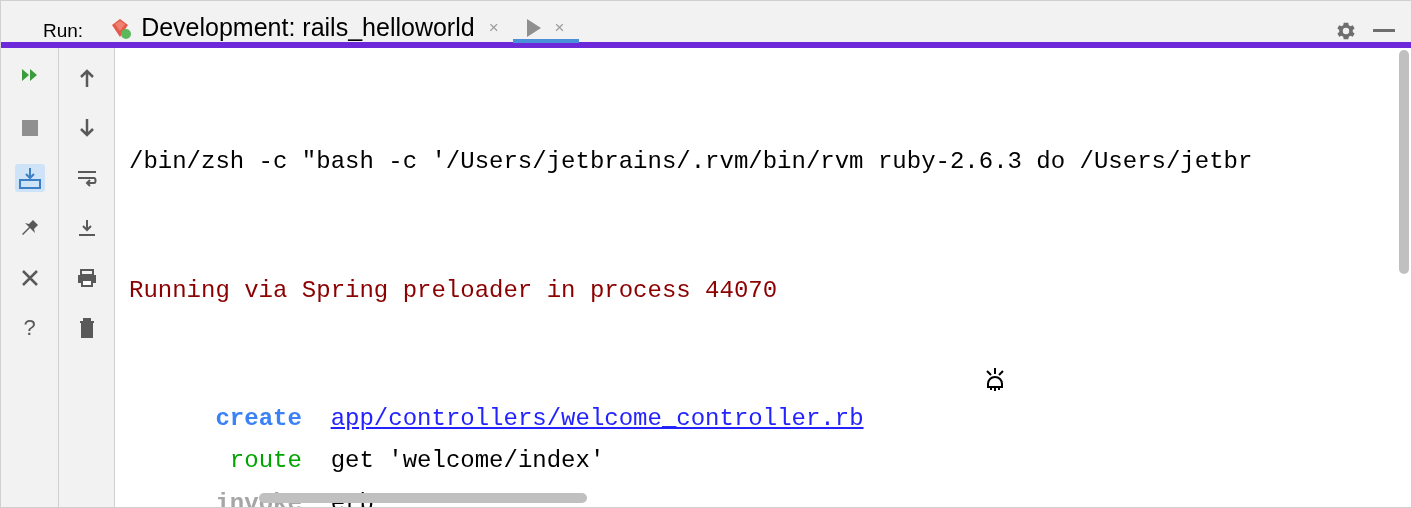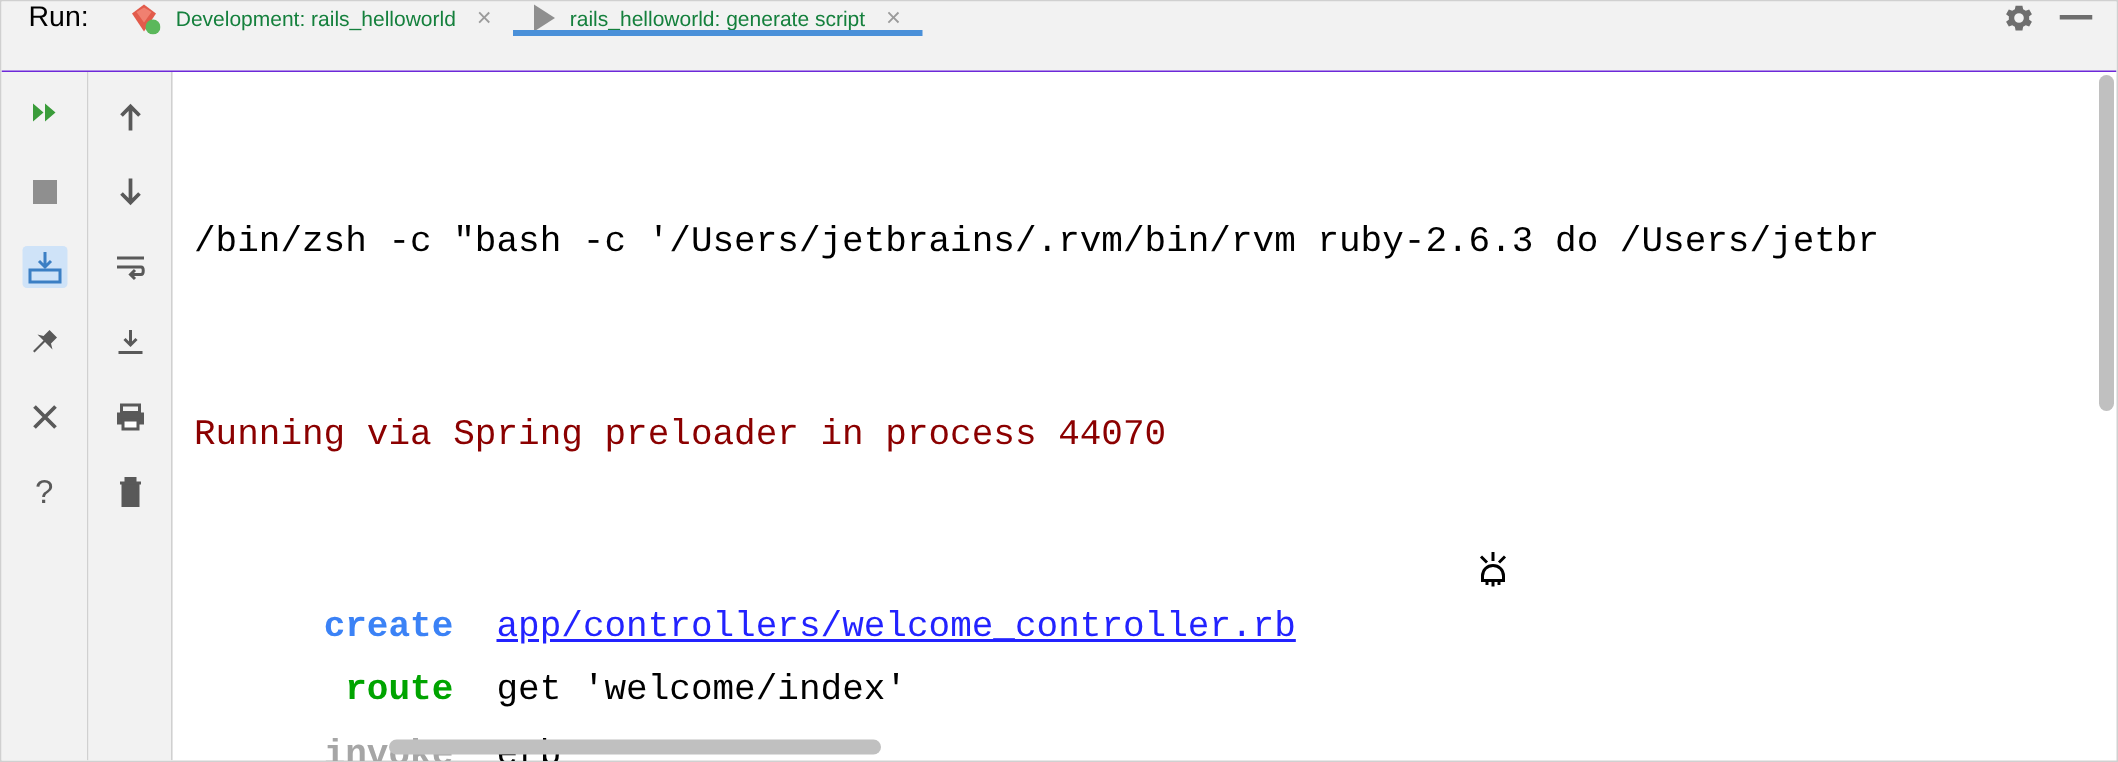--- a/index.html
+++ b/index.html
@@ -1,37 +1,37 @@
 <!DOCTYPE html>
 <html><head>
   <meta charset="utf-8">
   <style>
     * { margin: 0; padding: 0; box-sizing: border-box; }
     body { font-family: -apple-system, BlinkMacSystemFont, "Segoe UI", sans-serif; font-size: 19px; background: #fff; border: 1px solid #d0d0d0; width: 1412px; height: 508px; display: flex; flex-direction: column; overflow: hidden; }
-    .header { height: 47px; background: #f2f2f2; border-bottom: 1px solid #6d28d9; display: flex; align-items: flex-start; }
+    .header { height: 47px; background: #f2f2f2; border-bottom: 6px solid #6d28d9; display: flex; align-items: flex-end; padding-left: 24px; }
     .header-label { display: flex; align-items: center; padding: 0 12px 0 18px; font-size: 19px; color: #000; }
     .tabs { display: flex; align-items: stretch; flex: 1; }
     .tab { display: flex; align-items: center; gap: 10px; padding: 0 14px; cursor: pointer; position: relative; }
     .tab.active::after { content: ""; position: absolute; bottom: -1px; left: 0; right: 0; height: 4px; background: #4a90d9; }
     .tab-icon { display: inline-flex; align-items: center; justify-content: center; }
     .play-icon { width: 0; height: 0; border-left: 14px solid #8f8f8f; border-top: 9px solid transparent; border-bottom: 9px solid transparent; }
-    .tab-label { font-size: 14px; color: #15803d; }
+    .tab-label { font-size: 25px; color: #000000; }
     .close-x { color: #9b9b9b; font-size: 17px; font-weight: 300; margin-left: 4px; cursor: pointer; }
     .header-right { display: flex; align-items: center; gap: 16px; padding: 0 16px; }
     .gear-icon, .hide-icon { color: #6e6e6e; cursor: pointer; display: flex; align-items: center; }
     .main { flex: 1; display: flex; overflow: hidden; }
     .toolbar { width: 58px; background: #f2f2f2; border-right: 1px solid #d0d0d0; display: flex; flex-direction: column; align-items: center; padding-top: 16px; gap: 22px; }
     .toolbar.second { width: 56px; }
     .tb-btn { width: 30px; height: 28px; display: flex; align-items: center; justify-content: center; cursor: pointer; color: #595959; }
     .tb-btn.sel { background: #cfe3f8; border-radius: 3px; }
     .console { flex: 1; overflow: auto; padding: 8px 6px 14px 14px; font-family: Menlo, Consolas, "Courier New", monospace; font-size: 24px; line-height: 1.78; color: #000; white-space: pre; position: relative; }
     .line { display: block; }
     .spring { color: #8b0000; }
     .create { color: #3b82f6; font-weight: bold; }
-    .route { color: #00a400; font-weight: bold; }
+    .route { color: #00a400; font-weight: normal; }
     .invoke { color: #a6a6a6; font-weight: bold; }
     .link { color: #2323ff; text-decoration: underline; cursor: pointer; }
     .scrollbar-track-v { position: absolute; right: 2px; top: 2px; width: 12px; height: 280px; }
     .scrollbar-thumb-v { width: 10px; height: 224px; background: #c0c0c0; border-radius: 5px; position: absolute; right: 0; top: 0; }
     .scrollbar-track-h { position: absolute; left: 144px; bottom: 4px; height: 12px; width: 1220px; }
     .scrollbar-thumb-h { height: 10px; width: 328px; background: #c0c0c0; border-radius: 5px; position: absolute; left: 0; bottom: 0; }
     .cursor-pointer { position: absolute; left: 780px; top: 274px; z-index: 10; pointer-events: none; }
   </style>
 </head>
 <body>
@@ -47,21 +47,20 @@
             <circle cx="17" cy="17" r="5" fill="#5bb85b"></circle>
           </svg>
         </span>
         <span class="tab-label">Development: rails_helloworld</span>
         <span class="close-x">×</span>
       </div>
       <div class="tab active">
         <span class="tab-icon">
           <div class="play-icon"></div>
         </span>
-        <span class="tab-label">rails_helloworld: generate script</span>
         <span class="close-x">×</span>
       </div>
     </div>
   <div class="header-right">
     <span class="gear-icon">
       <svg width="22" height="22" viewBox="0 0 24 24">
           <path fill="#6e6e6e" d="M12 15.5A3.5 3.5 0 1 1 12 8.5a3.5 3.5 0 0 1 0 7zm7.4-3.5c0-.4 0-.8-.1-1.1l2.1-1.6-2-3.5-2.5 1a7.5 7.5 0 0 0-1.9-1.1L14.5 3h-5l-.5 2.7c-.7.3-1.3.6-1.9 1.1l-2.5-1-2 3.5 2.1 1.6c-.1.3-.1.7-.1 1.1s0 .8.1 1.1l-2.1 1.6 2 3.5 2.5-1c.6.5 1.2.8 1.9 1.1l.5 2.7h5l.5-2.7c.7-.3 1.3-.6 1.9-1.1l2.5 1 2-3.5-2.1-1.6c.1-.3.1-.7.1-1.1z"></path>
         </svg>
     </span>
     <span class="hide-icon">

